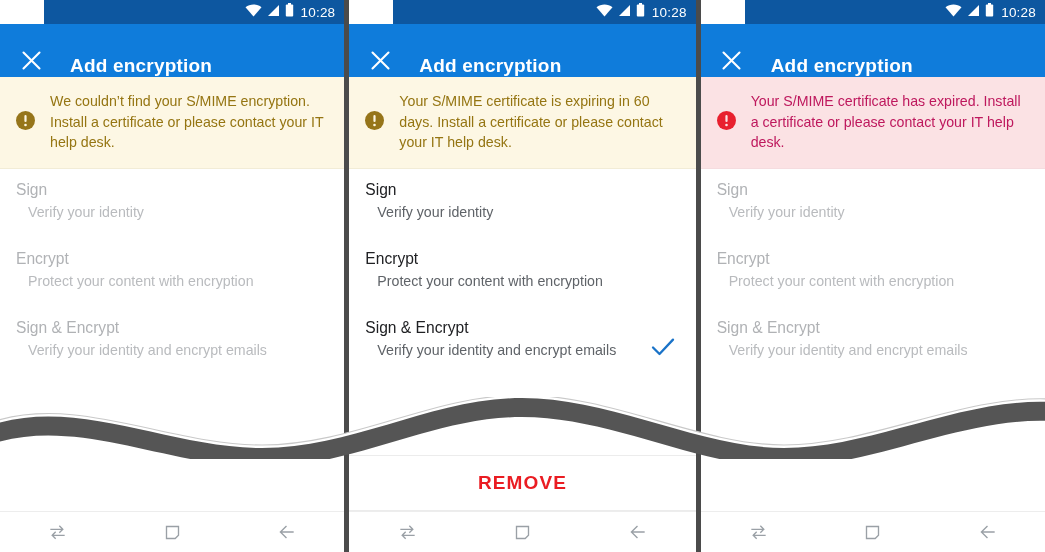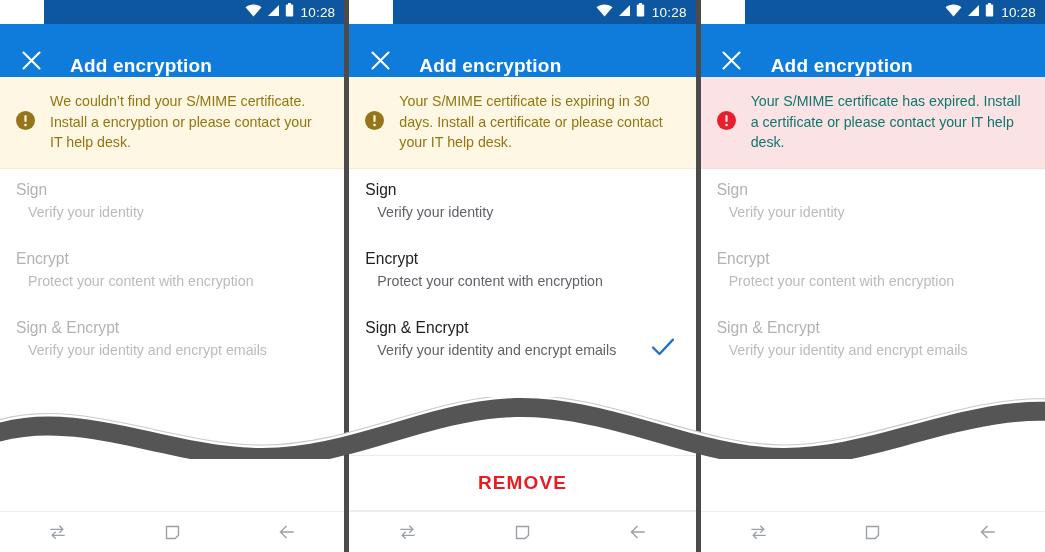--- a/index.html
+++ b/index.html
@@ -88,21 +88,21 @@
     margin-top: 20px;
     margin-left: 4px;
   }
   .banner-text {
     margin-left: 14px;
     font-size: 14.2px;
     line-height: 20.5px;
     padding-right: 6px;
   }
   .banner.warn .banner-text { color: #957512; }
-  .banner.err  .banner-text { color: #0f766e; }
+  .banner.err  .banner-text { color: #be185d; }
   .banner-underline { height: 1px; background: #f2ecd6; }
   .banner-underline.err { background: #f5dcdf; }
 
   
   .list { flex: 0 0 auto; padding-top: 10px; }
   .row {
     position: relative;
     padding: 0 16px 0 16px;
     height: 69px;
   }
@@ -206,21 +206,21 @@
     </div>
 
     <div class="banner warn">
       <span class="banner-icon">
         <svg width="19" height="19" viewBox="0 0 19 19">
             <circle cx="9.5" cy="9.5" r="9.5" fill="#96751a"></circle>
             <rect x="8.4" y="4" width="2.2" height="7" rx="1.1" fill="#fdf7e4"></rect>
             <circle cx="9.5" cy="14" r="1.3" fill="#fdf7e4"></circle>
           </svg>
       </span>
-      <div class="banner-text">We couldn’t find your S/MIME certificate. Install a encryption or please contact your IT help desk.</div>
+      <div class="banner-text">We couldn’t find your S/MIME encryption. Install a certificate or please contact your IT help desk.</div>
     </div>
     <div class="banner-underline"></div>
 
     <div class="list">
       <div class="row">
         <div class="row-title">Sign</div>
         <div class="row-sub">Verify your identity</div>
       </div>
       <div class="row">
         <div class="row-title">Encrypt</div>
@@ -288,21 +288,21 @@
     </div>
 
     <div class="banner warn">
       <span class="banner-icon">
         <svg width="19" height="19" viewBox="0 0 19 19">
             <circle cx="9.5" cy="9.5" r="9.5" fill="#96751a"></circle>
             <rect x="8.4" y="4" width="2.2" height="7" rx="1.1" fill="#fdf7e4"></rect>
             <circle cx="9.5" cy="14" r="1.3" fill="#fdf7e4"></circle>
           </svg>
       </span>
-      <div class="banner-text">Your S/MIME certificate is expiring in 30 days. Install a certificate or please contact your IT help desk.</div>
+      <div class="banner-text">Your S/MIME certificate is expiring in 60 days. Install a certificate or please contact your IT help desk.</div>
     </div>
     <div class="banner-underline"></div>
 
     <div class="list">
       <div class="row">
         <div class="row-title">Sign</div>
         <div class="row-sub">Verify your identity</div>
       </div>
       <div class="row">
         <div class="row-title">Encrypt</div>

